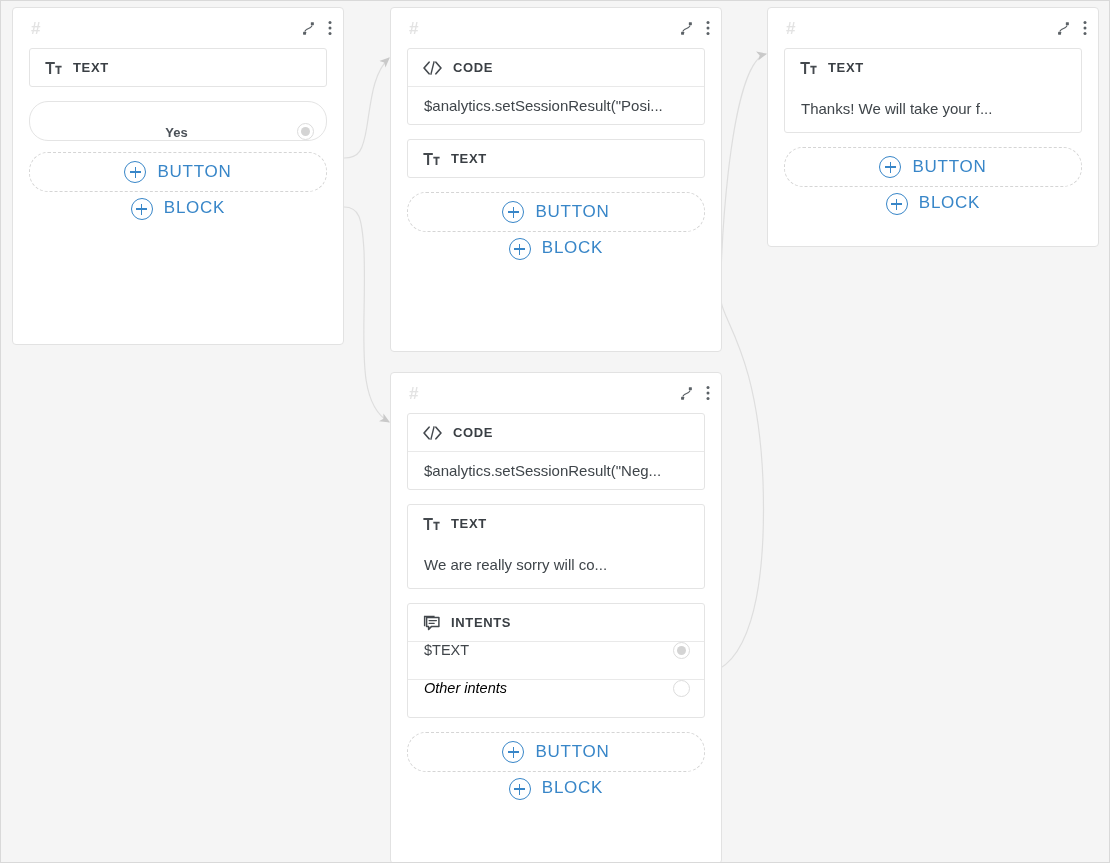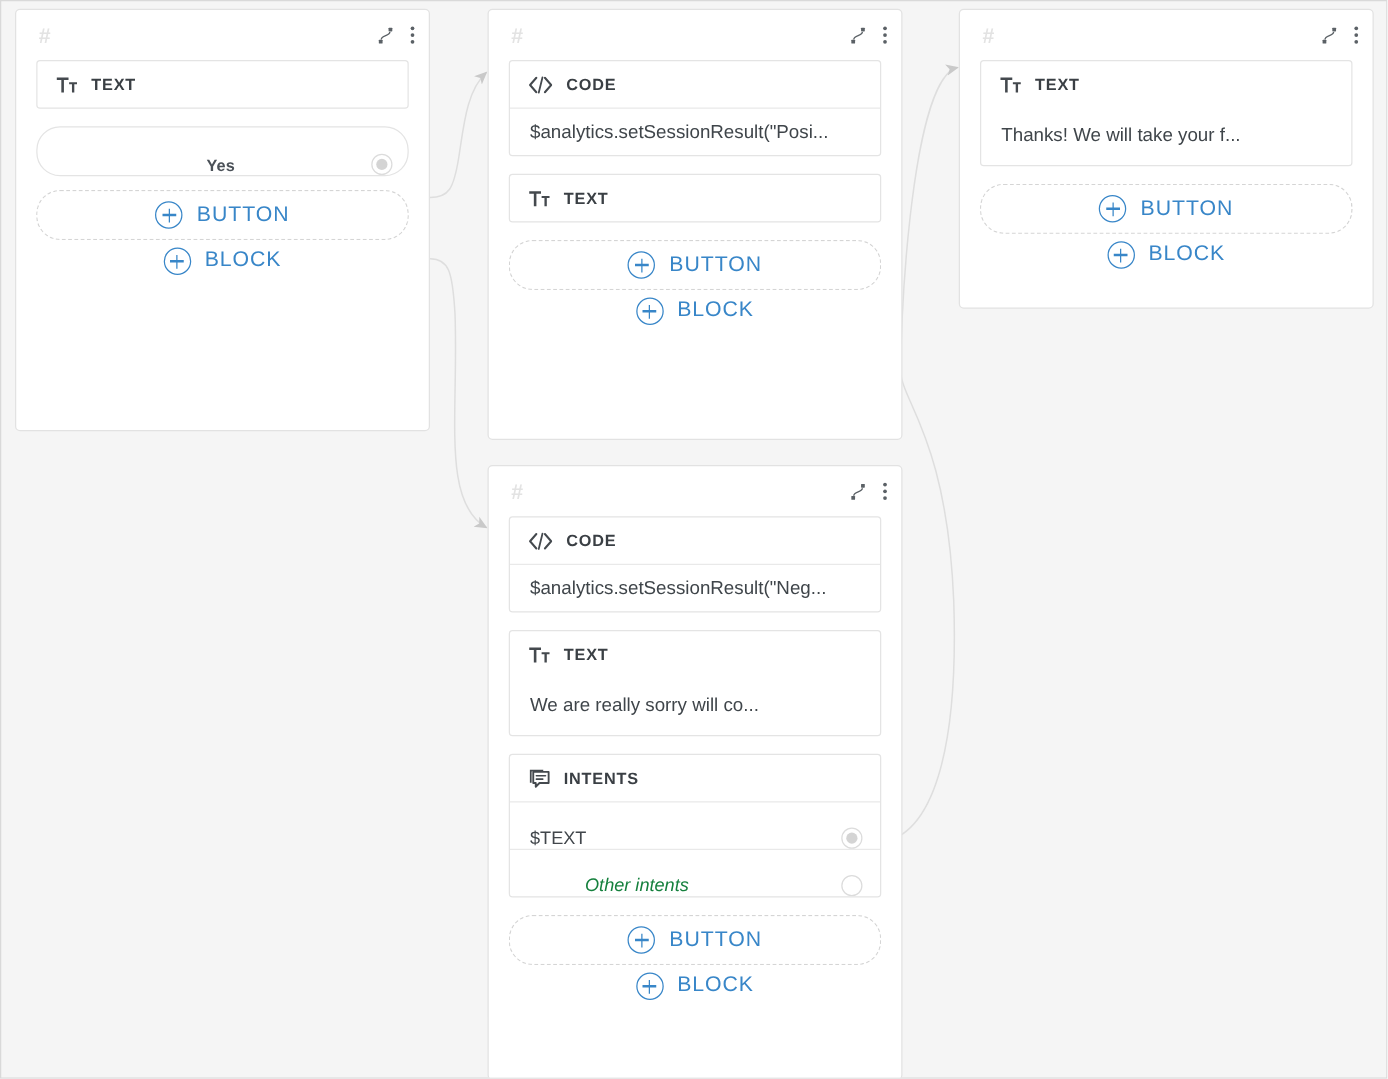--- a/index.html
+++ b/index.html
@@ -86,36 +86,35 @@
   .node-title {
     font-size: 13px;
     letter-spacing: 0.65px;
     color: #3a3f44;
     font-weight: 600;
   }
   .node-row {
     border-top: 1px solid #e9e9e9;
     min-height: 37px;
     display: flex;
-    align-items: flex-end;
+    align-items: flex-start;
     padding: 0 14px 0 16px;
     font-size: 14.5px;
     color: #41464b;
     font-weight: 400;
   }
   .node-row .rtext {
     flex: 1;
     white-space: nowrap;
     overflow: hidden;
     text-overflow: clip;
   }
   .node-row.muted .rtext {
-    color: #15803d;
+    color: #000000;
     font-style: italic;
-    margin-left: 44px;
   }
   .node-text {
     padding: 13px 16px 15px 16px;
     font-size: 15px;
     color: #3f454a;
     border-top: 1px solid transparent;
     white-space: nowrap;
     overflow: hidden;
   }
   .node-text.sep { border-top: 1px solid #e9e9e9; padding-top: 10px; padding-bottom: 10px;}

